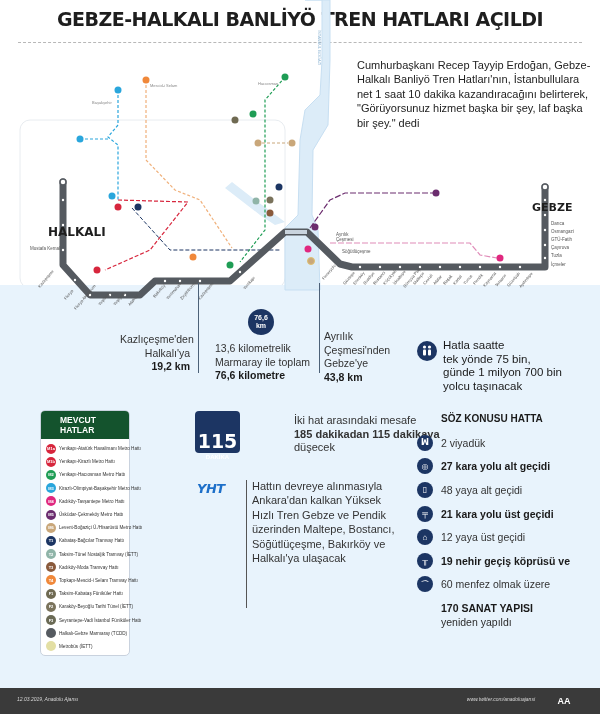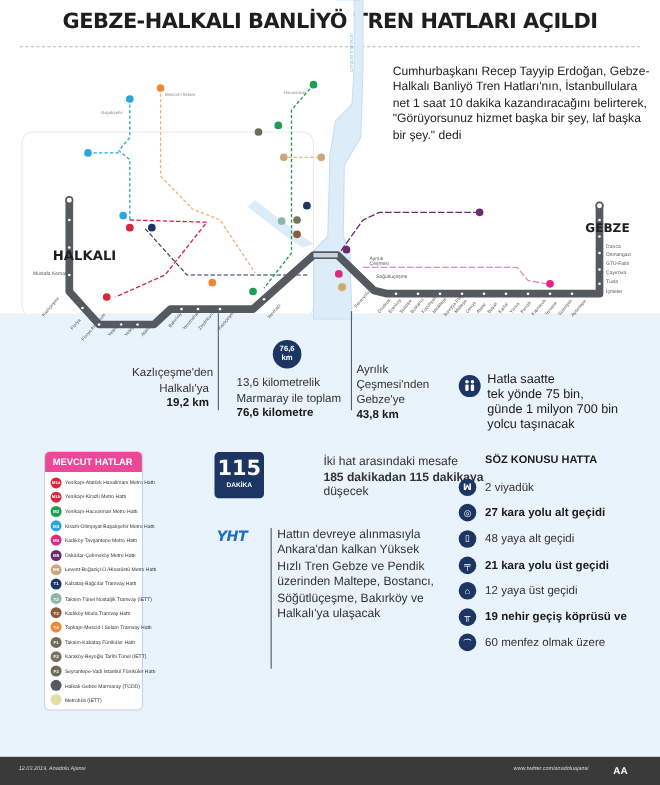--- a/index.html
+++ b/index.html
@@ -23,29 +23,29 @@
   .stat-right { top: 330px; left: 324px; width: 70px; }
   .vline { position: absolute; width: 1px; background: #4d6178; }
   .km-badge { position: absolute; top: 309px; left: 248px; width: 26px; height: 26px; border-radius: 50%; background: #1c3563;
               color: #fff; font-size: 7px; font-weight: bold; text-align: center; line-height: 8px; padding-top: 5px; }
 
   .riders { position: absolute; top: 339px; left: 417px; width: 180px; }
   .riders .ico { position: absolute; left: 0; top: 2px; width: 20px; height: 20px; border-radius: 50%; background: #1c3563; }
   .riders .txt { position: absolute; left: 26px; top: 0; font-size: 11.5px; line-height: 13.5px; color: #1a1a1a; width: 160px; }
 
   .legend { position: absolute; top: 410px; left: 40px; width: 90px; border: 1px solid #c9d2de; border-radius: 5px; background: #fff; }
-  .legend-head { background: #ec4899; color: #fff; font-weight: bold; font-size: 8.5px; padding: 4px 7px; border-radius: 4px 4px 0 0; }
+  .legend-head { background: #14532d; color: #fff; font-weight: bold; font-size: 8.5px; padding: 4px 19px; border-radius: 4px 4px 0 0; }
   .legend-list { padding: 3px 3px 2px 5px; }
   .legend-item { display: flex; align-items: center; height: 13.2px; }
   .legend-badge { width: 10px; height: 10px; border-radius: 50%; flex: 0 0 10px; color: #fff; font-size: 4px; font-weight: bold;
                   display: flex; align-items: center; justify-content: center; }
   .legend-label { font-size: 4.6px; color: #333; margin-left: 3px; white-space: nowrap; }
 
   .dur { position: absolute; top: 411px; left: 195px; width: 45px; height: 42px; background: #1c3563; border-radius: 4px; color: #fff; text-align: center; }
-  .dur .num { font-family: "DejaVu Sans", sans-serif; font-size: 19px; font-weight: bold; line-height: 26px; padding-top: 2px; }
+  .dur .num { font-family: "DejaVu Sans", sans-serif; font-size: 19px; font-weight: bold; line-height: 26px; padding-top: 17px; }
   .dur .unit { font-size: 6px; font-weight: bold; }
   .dur-text { position: absolute; top: 414px; left: 250px; width: 160px; font-size: 11px; line-height: 13.5px; color: #333; margin-left: 44px; }
 
   .yht-logo { position: absolute; top: 481px; left: 197px; font-family: "DejaVu Sans", sans-serif; font-style: italic; font-weight: bold;
               font-size: 13px; color: #1d6fc9; letter-spacing: -0.5px; }
   .yht-rule { position: absolute; top: 480px; left: 246px; width: 1px; height: 128px; background: #555; }
   .yht-text { position: absolute; top: 479px; left: 252px; width: 150px; font-size: 11px; line-height: 14.4px; color: #333; }
 
   .works { position: absolute; top: 413px; left: 417px; width: 180px; }
   .works-head { font-weight: bold; font-size: 10px; color: #1a1a1a; margin-left: 24px; margin-bottom: 7px; }
@@ -357,19 +357,23 @@
       </div>
       <div class="work-item">
         <span class="work-ico">╥</span>
         <span class="work-label bold">19 nehir geçiş köprüsü ve</span>
       </div>
       <div class="work-item">
         <span class="work-ico">⌒</span>
         <span class="work-label">60 menfez olmak üzere</span>
       </div>
     </div>
+  <div class="works-total">
+    <div><b>170 SANAT YAPISI</b></div>
+    <div>yeniden yapıldı</div>
+  </div>
 </div>
 
 <div class="footer">
   <div class="footer-left">12.03.2019, Anadolu Ajansı</div>
   <div class="footer-right">www.twitter.com/anadoluajansi</div>
   <div class="aa-logo">AA</div>
 </div>
 
 </body></html>

